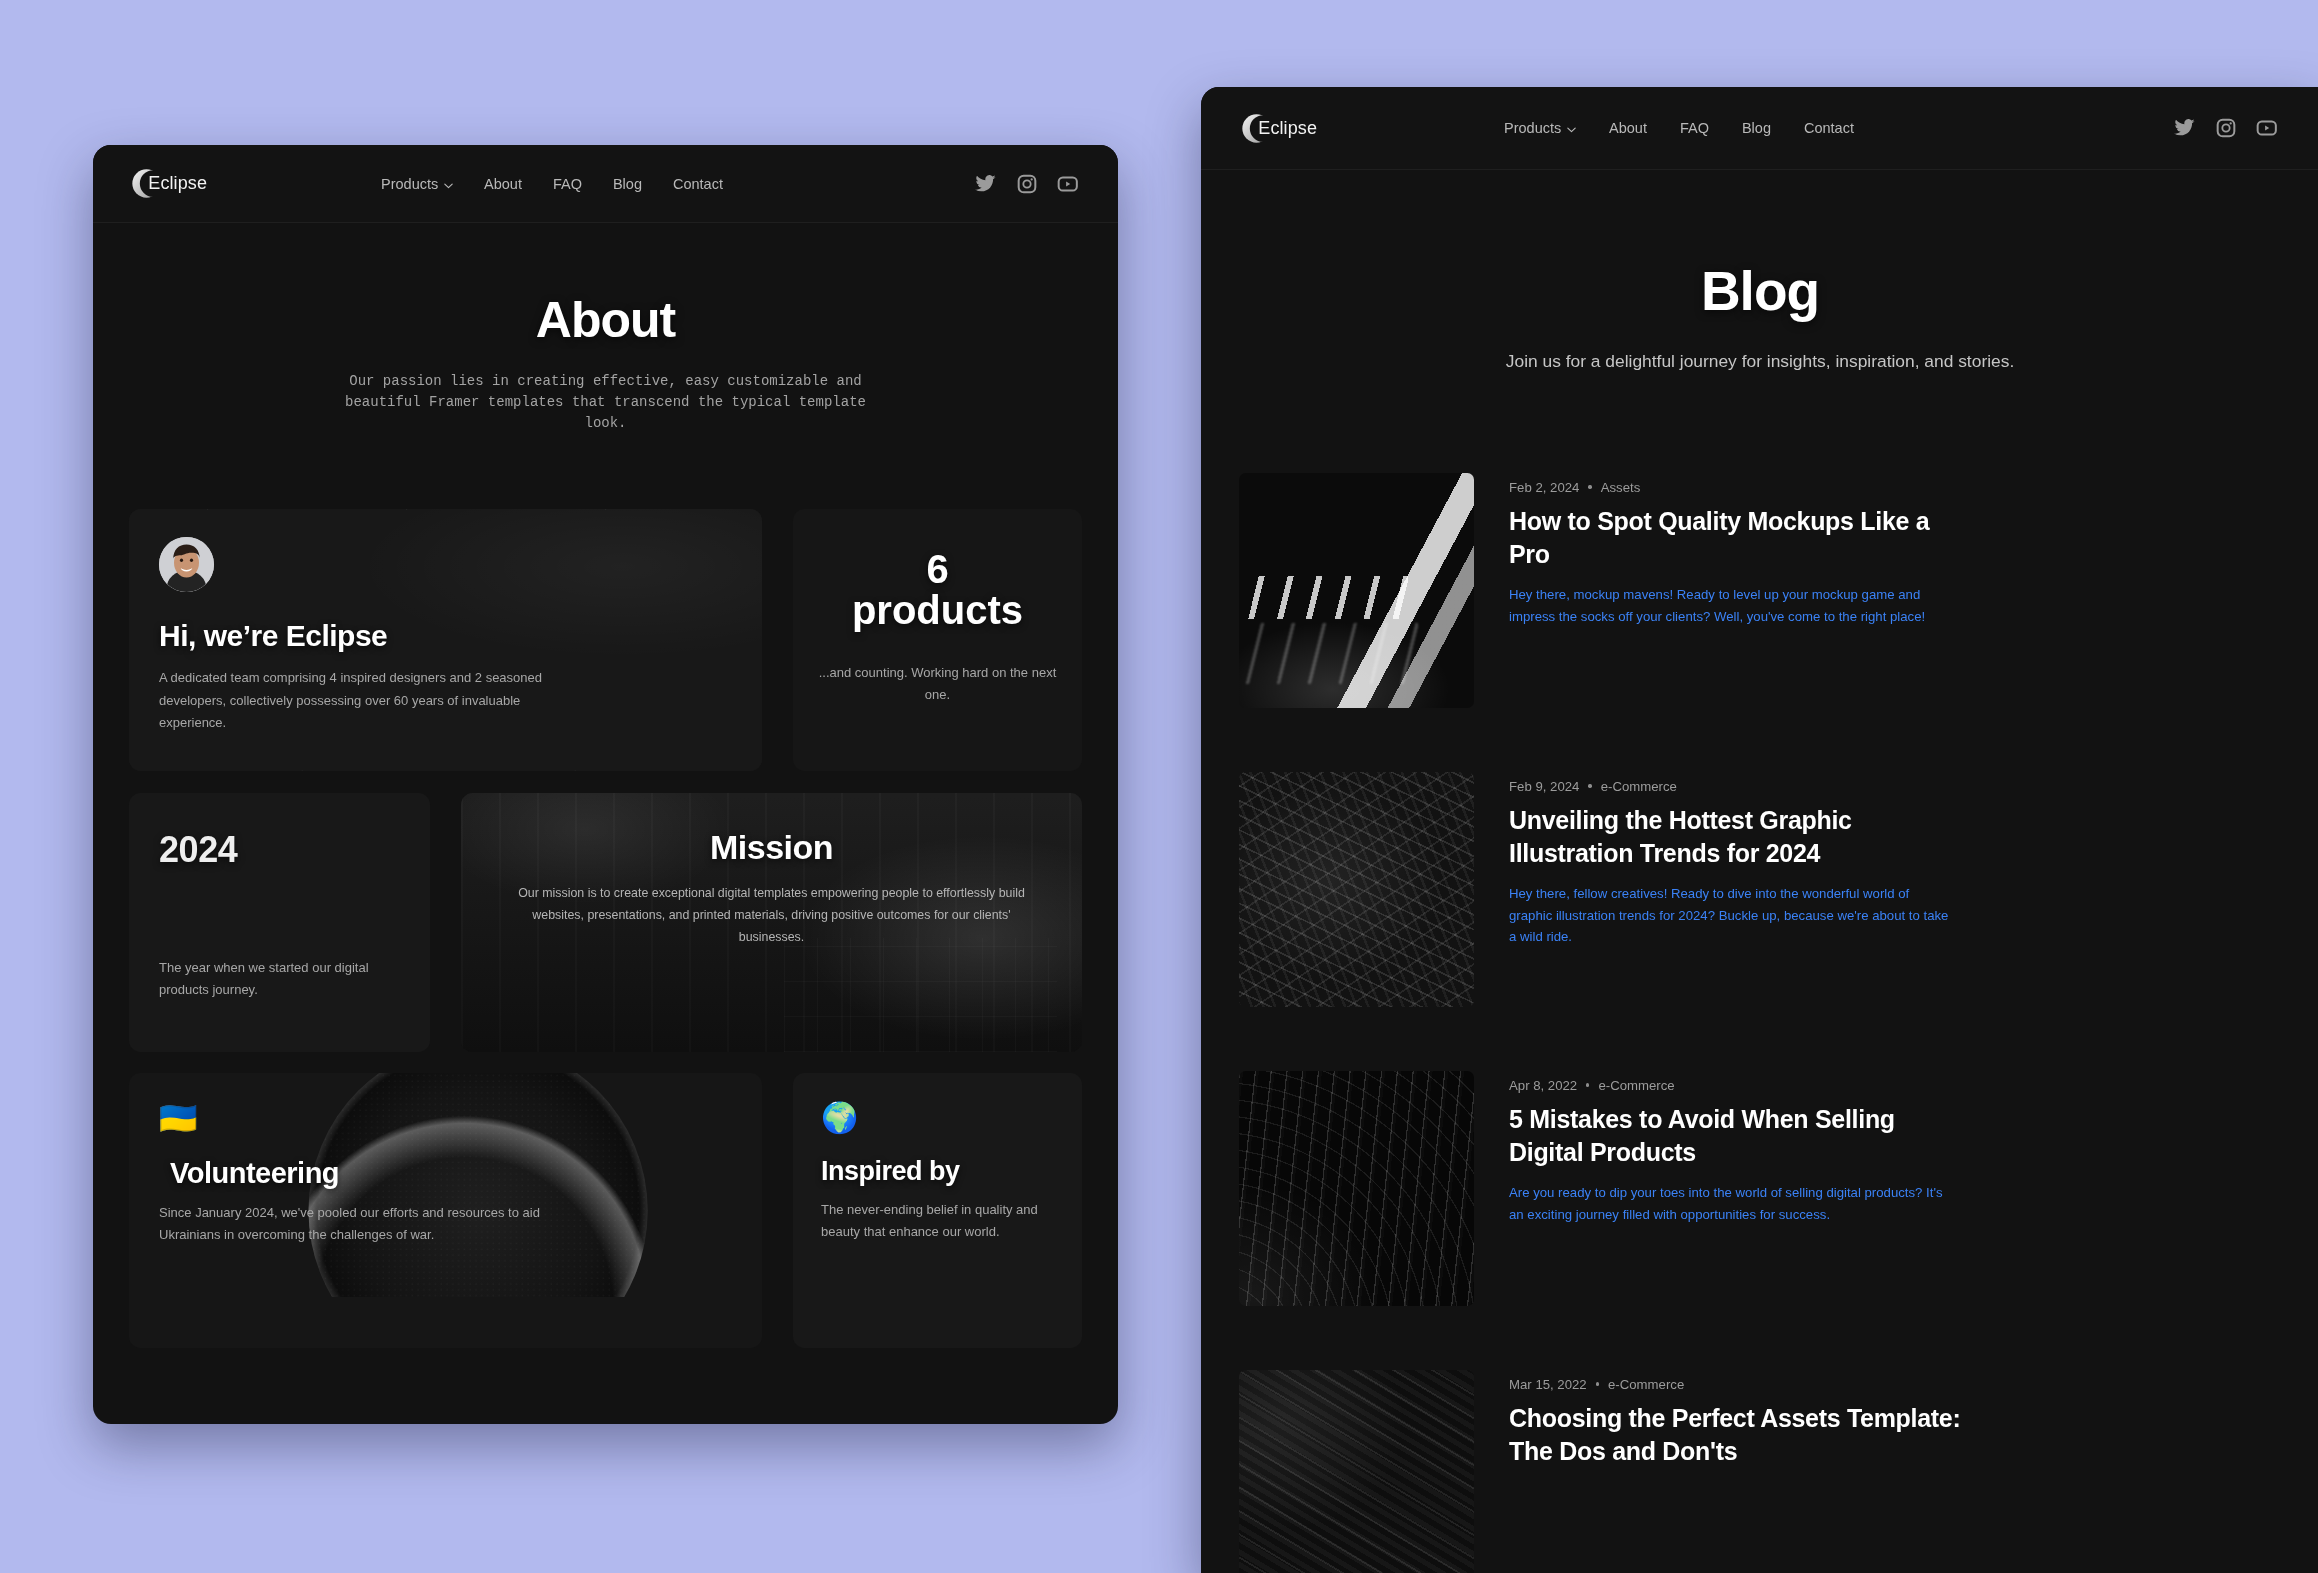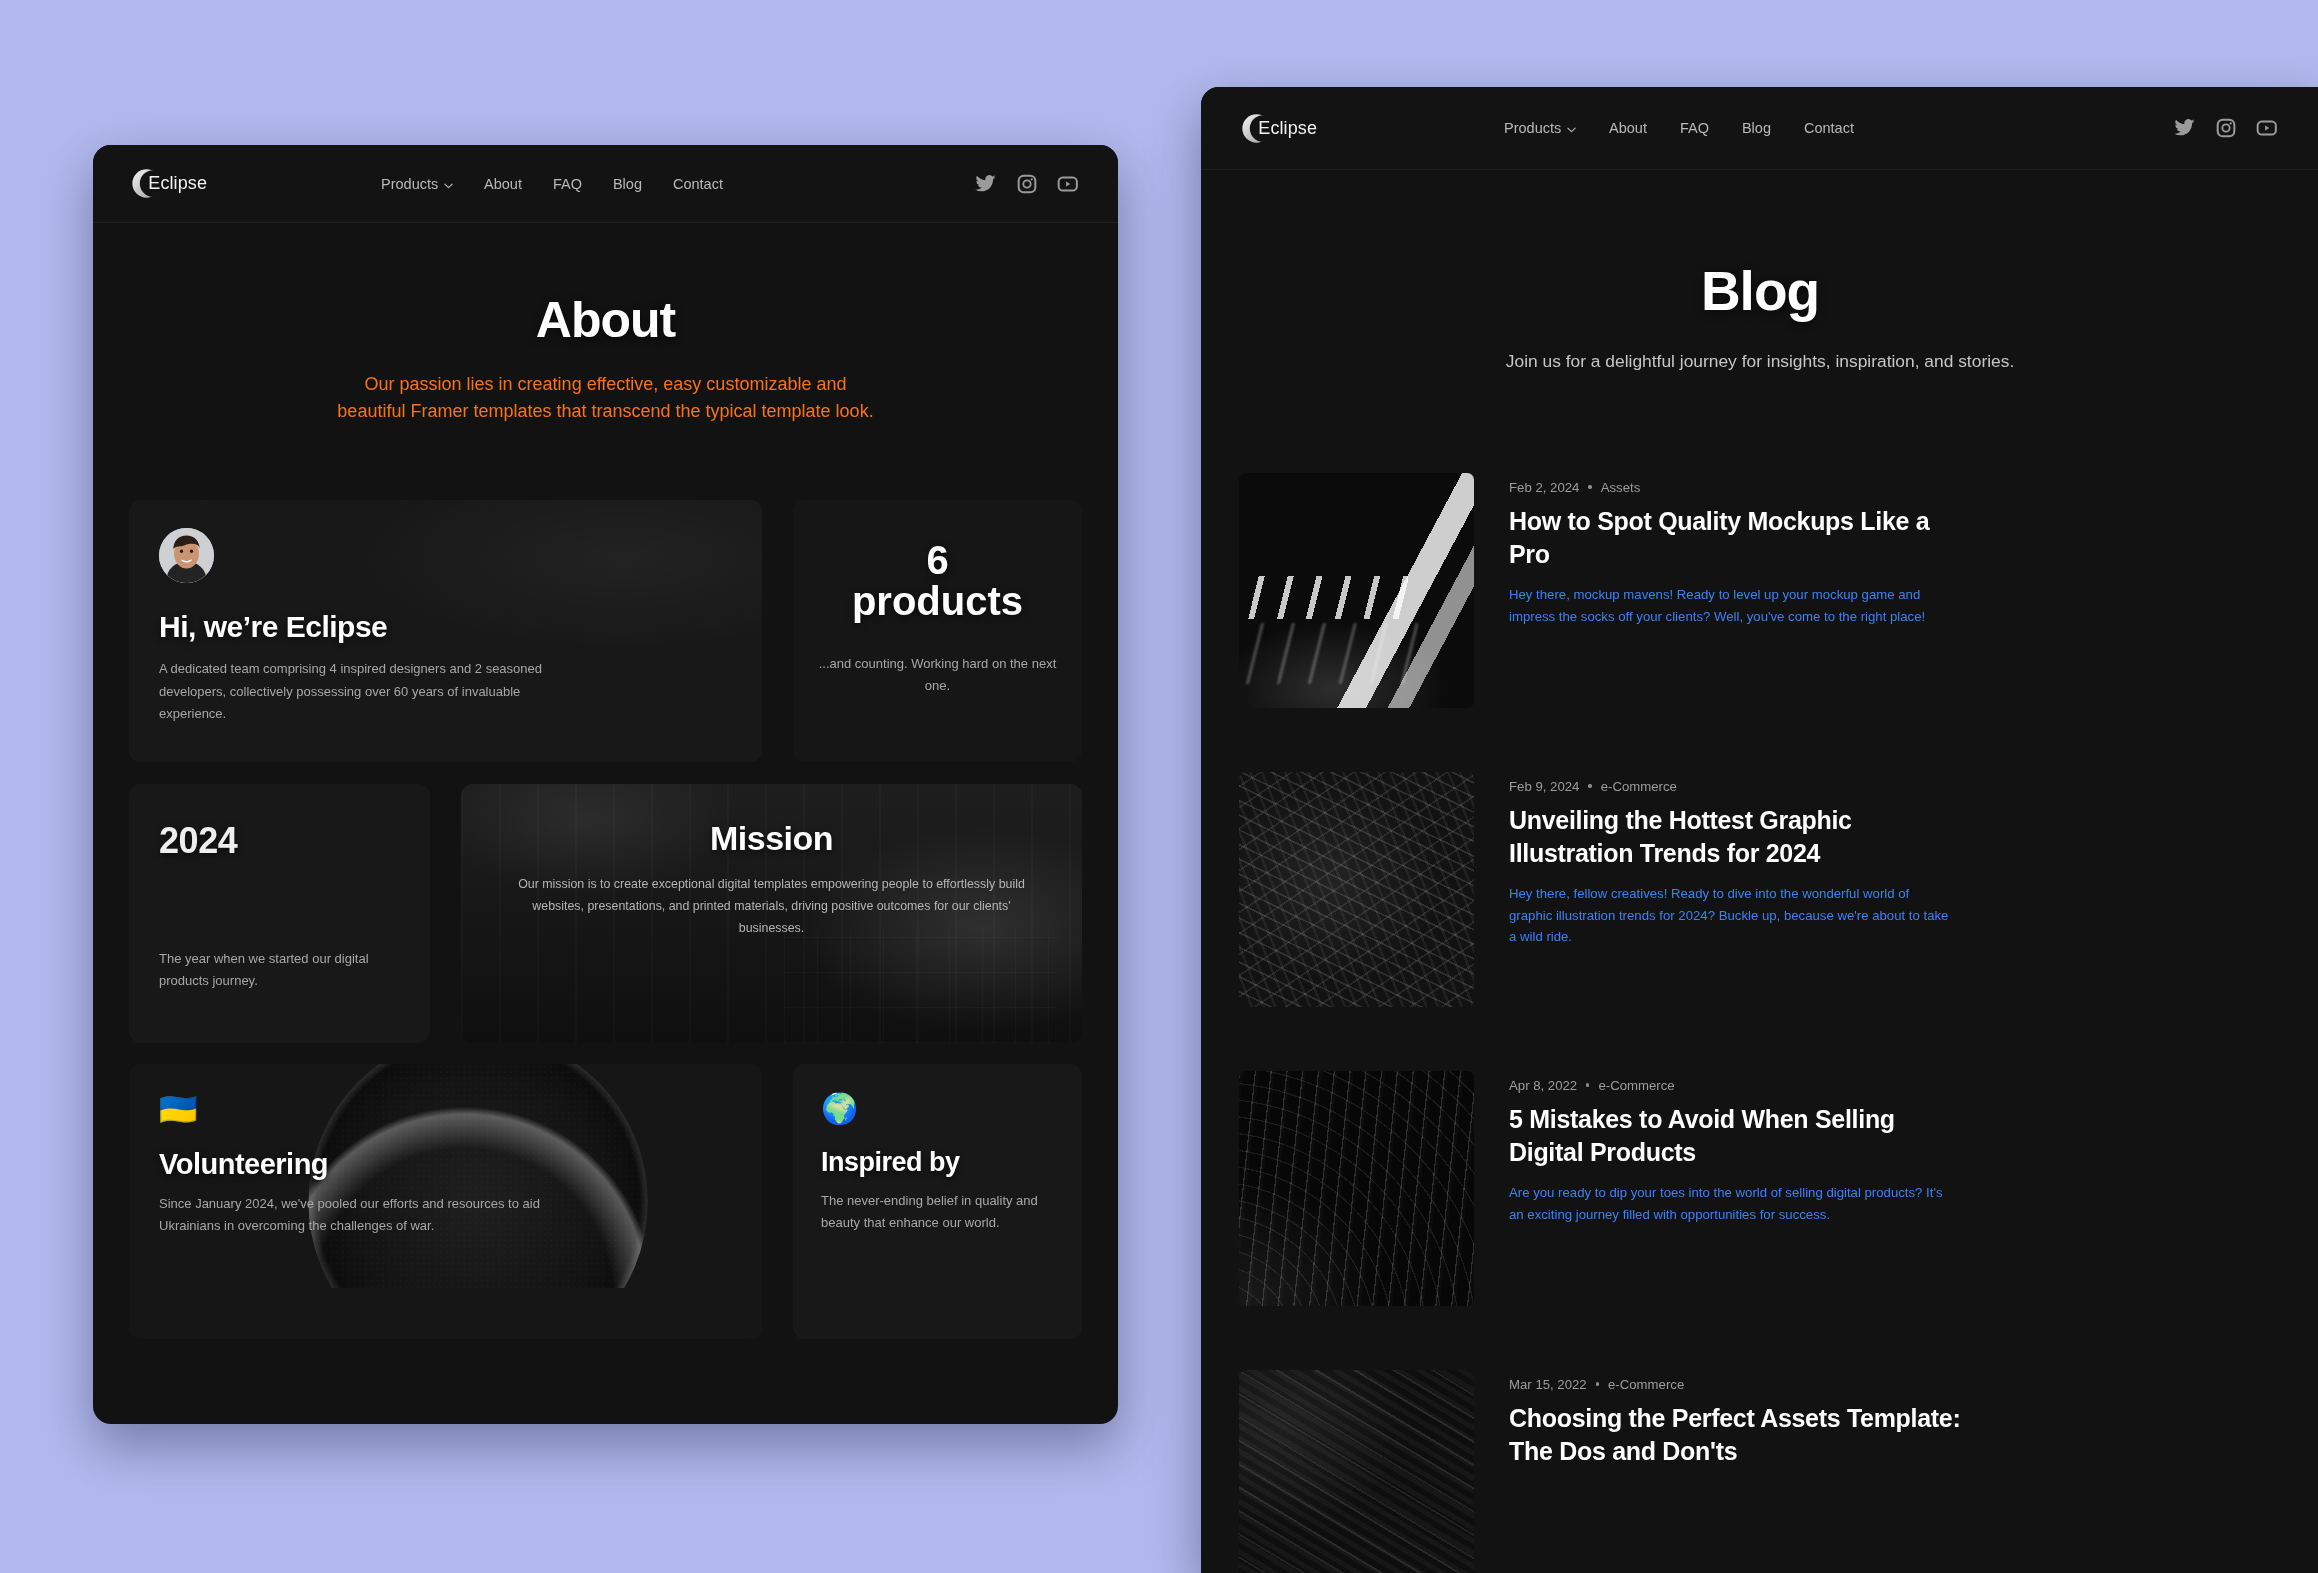--- a/index.html
+++ b/index.html
@@ -77,21 +77,21 @@
   .hero { text-align: center; }
   .hero-title {
     color: #fff; font-weight: bold;
     letter-spacing: -1px;
     text-shadow: 0 1.7px 8.3px rgba(0,0,0,.6);
   }
   .w-about .hero { padding-top: 68px; }
   .w-about .hero-title { font-size: 50px; }
   .w-about .hero-sub {
     margin: 21.5px auto 0; width: 547px;
-    font-size: 18px; line-height: 1.52; color: #f97316;
+    font-size: 14px; line-height: 1.52; color: #a3a3a3; font-family: Liberation Mono, monospace;
   }
   .w-blog .hero { padding-top: 89px; }
   .w-blog .hero-title { font-size: 55px; }
   .w-blog .hero-sub {
     margin: 25px auto 0; width: 513px;
     font-size: 17.4px; line-height: 1.55; color: #c6c6c6;
   }
 
   
   .grid {
@@ -141,21 +141,21 @@
   .c-mission {
     flex: 1 1 auto; height: 259px; padding: 35px 48px 25px;
     text-align: center; background:#131313;
   }
   .c-mission .card-h { font-size: 34px; }
   .c-mission .card-p { margin-top: 15px; font-size: 12.4px; line-height:1.78; color:#b5b5b5; }
 
   
   .c-vol { flex: 0 0 633px; height: 275px; padding: 30px 30px 25px; background:#161616; }
   .c-vol .emoji { font-size: 31px; line-height: 1; }
-  .c-vol .card-h { font-size: 29px; margin-top: 23px; }
+  .c-vol .card-h { font-size: 29px; margin-top: 23px; margin-left: 11px; }
   .c-vol .card-p { margin-top: 11.6px; max-width: 397px; }
 
   .c-insp { flex: 1 1 auto; height: 275px; padding: 30px 28px 25px; background:#181818; }
   .c-insp .emoji { font-size: 30px; line-height: 1; }
   .c-insp .card-h { font-size: 27px; margin-top: 23px; }
   .c-insp .card-p { margin-top: 11.6px; }
 
   
   .bg { position: absolute; inset: 0; z-index: 1; pointer-events: none; }
   .bg-scratch {

